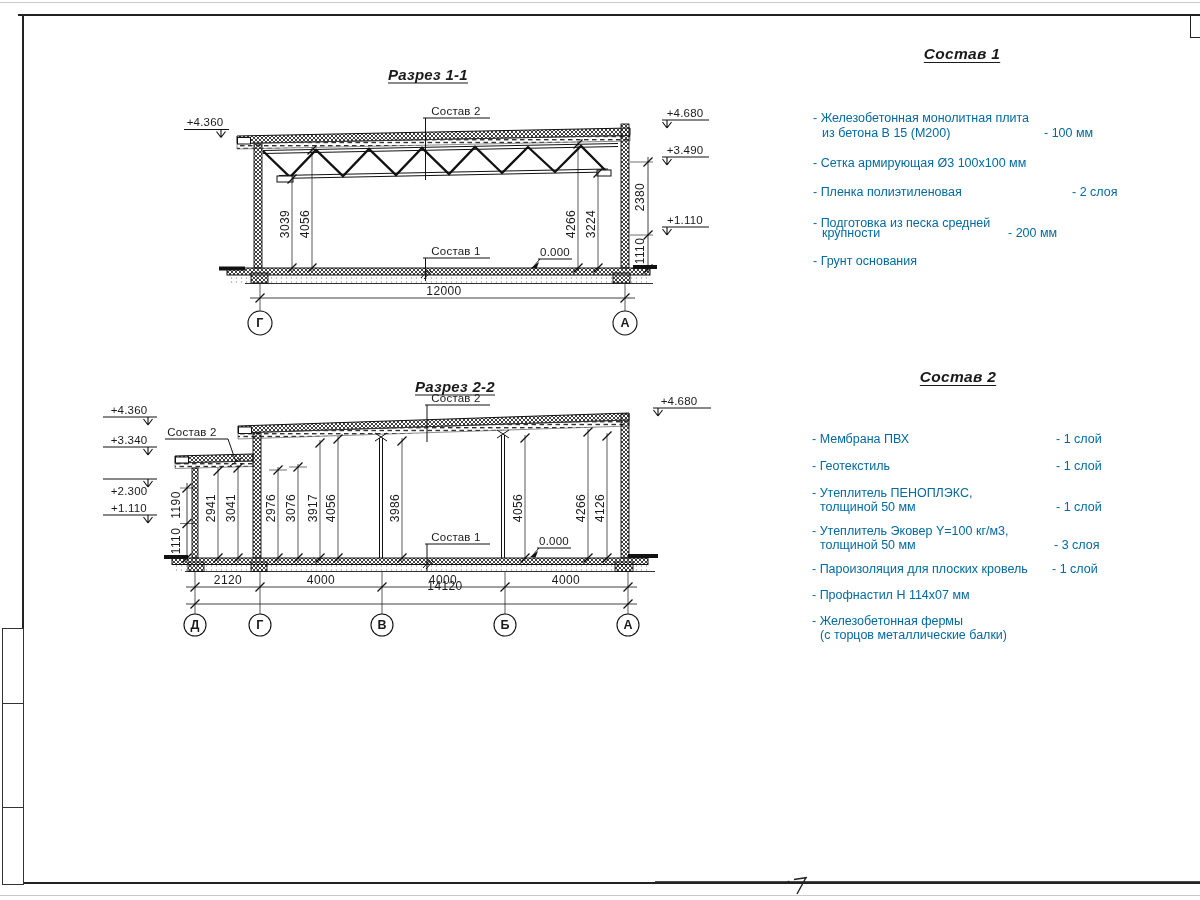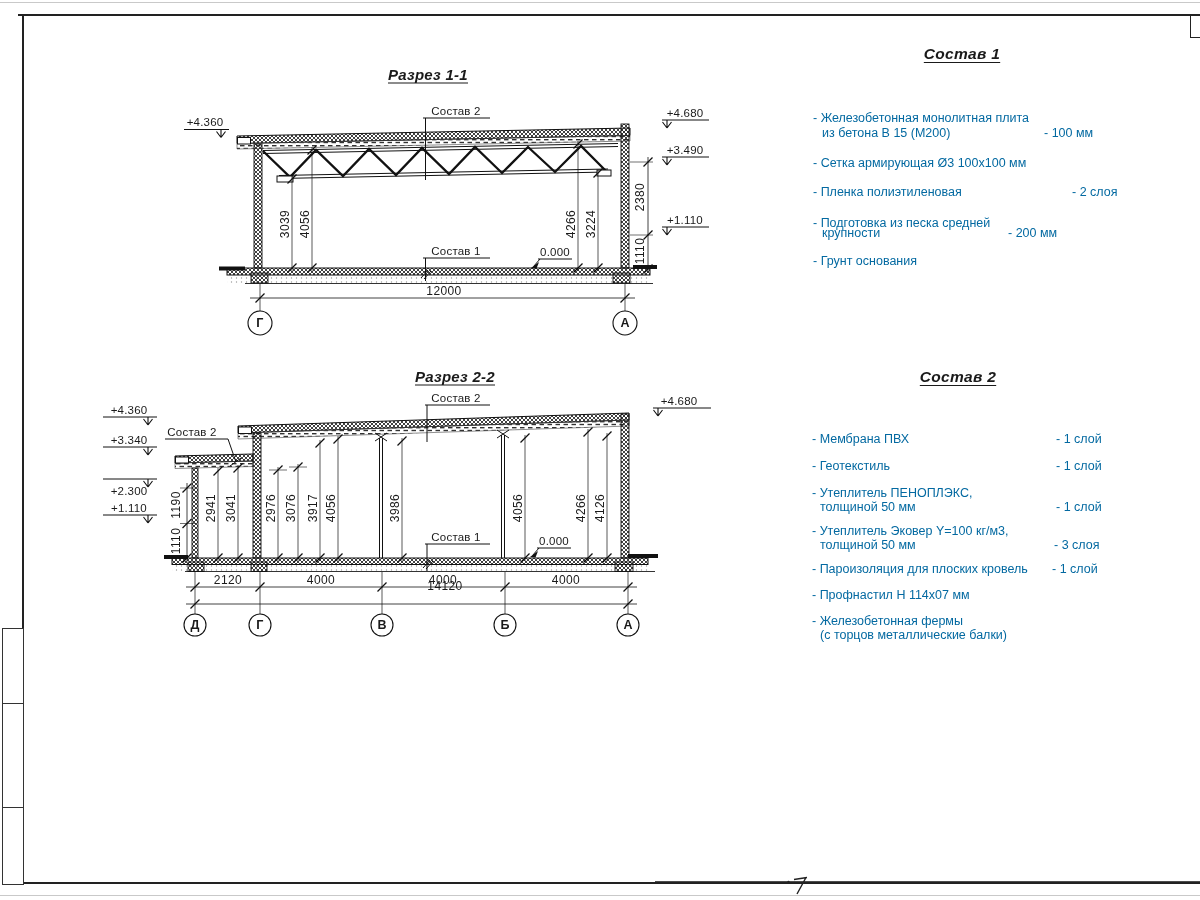--- a/index.html
+++ b/index.html
@@ -302,21 +302,21 @@
   <div class="t dim tv" style="left:640px;top:197px;">2380</div>
   <div class="t dim tv" style="left:640px;top:251px;">1110</div>
   <div class="t dim tv" style="left:285px;top:224px;">3039</div>
   <div class="t dim tv" style="left:305px;top:224px;">4056</div>
   <div class="t dim tv" style="left:571px;top:224px;">4266</div>
   <div class="t dim tv" style="left:591px;top:224px;">3224</div>
   <div class="t dim" style="left:444px;top:291px;">12000</div>
   <div class="t ax" style="left:260px;top:323px;">Г</div>
   <div class="t ax" style="left:625px;top:323px;">А</div>
 
-  <div class="t ttl" style="left:455px;top:376px;">Разрез 2-2</div>
+  <div class="t ttl" style="left:455px;top:386px;">Разрез 2-2</div>
   <div class="t" style="left:192px;top:432px;">Состав 2</div>
   <div class="t" style="left:456px;top:398px;">Состав 2</div>
   <div class="t" style="left:456px;top:537px;">Состав 1</div>
   <div class="t" style="left:554px;top:541px;">0.000</div>
   <div class="t" style="left:129px;top:410px;">+4.360</div>
   <div class="t" style="left:129px;top:440px;">+3.340</div>
   <div class="t" style="left:129px;top:491px;">+2.300</div>
   <div class="t" style="left:129px;top:508px;">+1.110</div>
   <div class="t" style="left:679px;top:401px;">+4.680</div>
   <div class="t dim tv" style="left:176px;top:505px;">1190</div>

